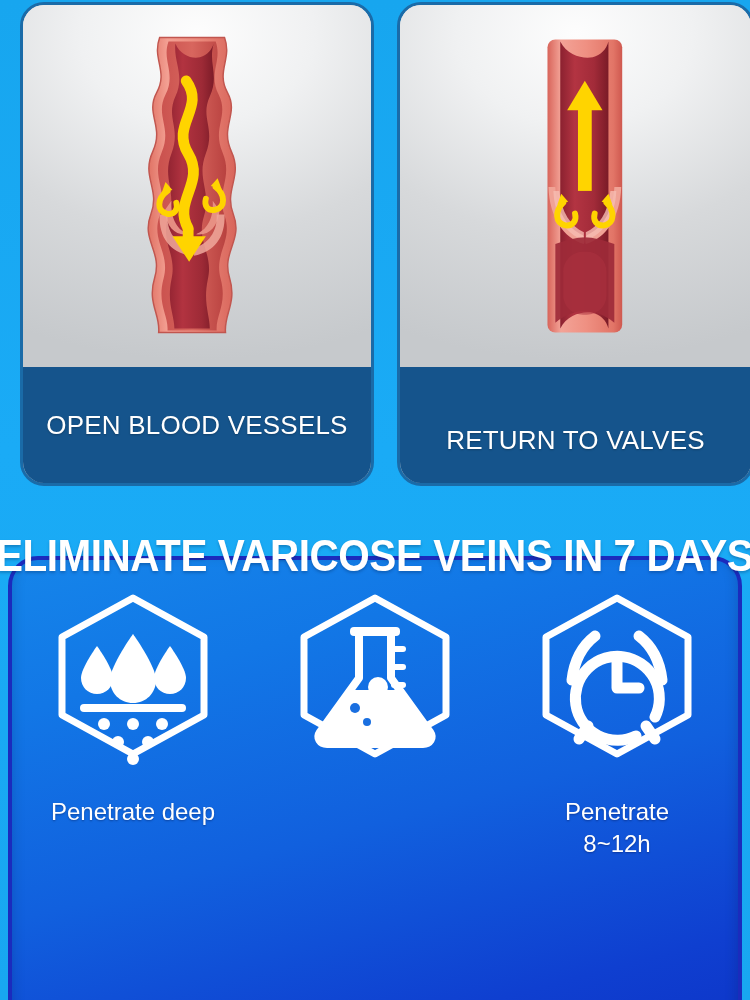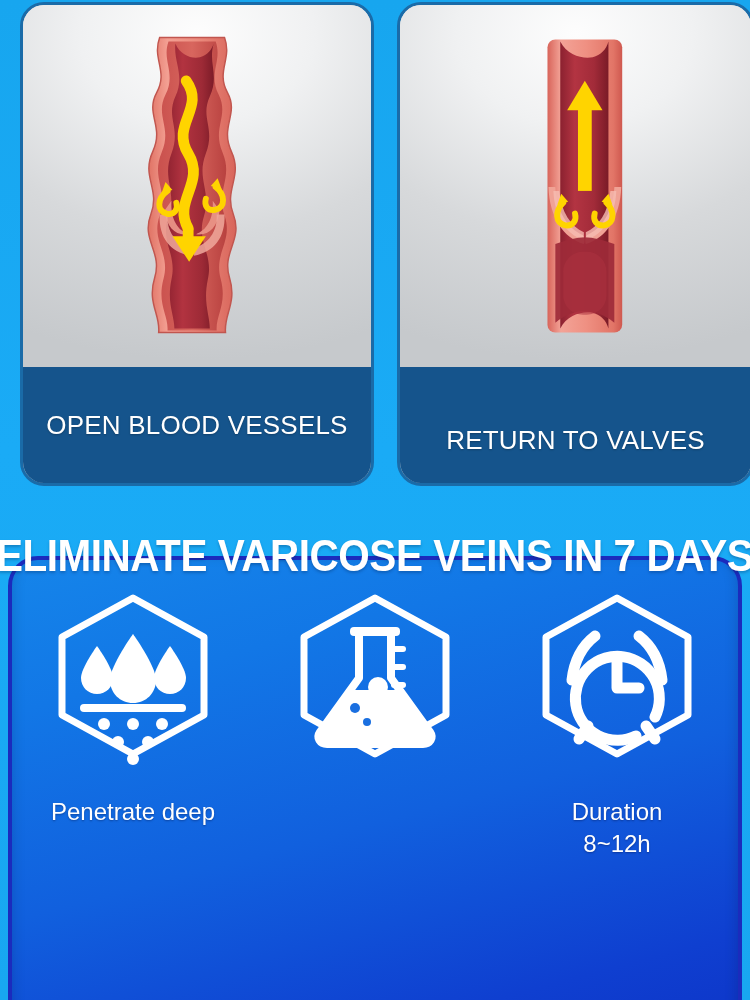--- a/index.html
+++ b/index.html
@@ -314,21 +314,21 @@
 
             <path d="M131 133 A 42 42 0 1 0 112 152" fill="none" stroke="#ffffff" stroke-width="11" stroke-linecap="round"></path>
 
             <path d="M93 76 L 93 104 L 115 104" fill="none" stroke="#ffffff" stroke-width="11" stroke-linecap="round" stroke-linejoin="round"></path>
 
             <path d="M64 142 L 55 155" fill="none" stroke="#ffffff" stroke-width="11" stroke-linecap="round"></path>
             <path d="M122 142 L 131 155" fill="none" stroke="#ffffff" stroke-width="11" stroke-linecap="round"></path>
           </svg>
         </div>
         <div class="feature-label">
-          <span>Duration</span><br>
+          <span>Penetrate</span><br>
           <span>8~12h</span>
         </div>
       </div>
 
     </div>
   </div>
 
   <div id="watermark"></div>
 
 </div>

